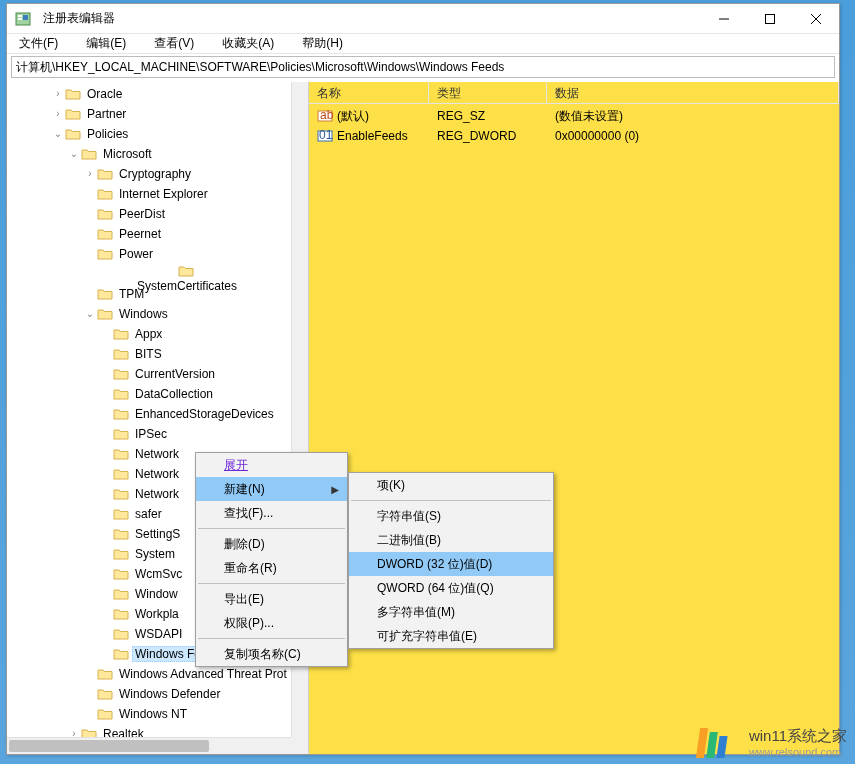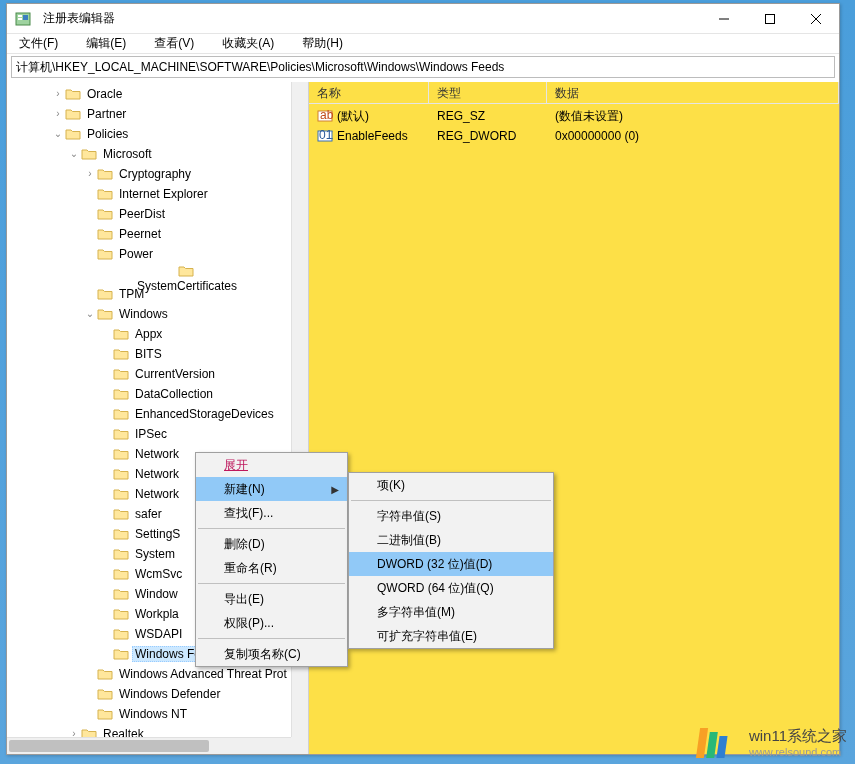--- a/index.html
+++ b/index.html
@@ -27,21 +27,21 @@
 .scroll-h .thumb { position: absolute; top: 2px; bottom: 2px; left: 2px; width: 200px; background: #c0c0c0; border-radius: 2px; }
 .scroll-corner { position: absolute; right: 0; bottom: 0; width: 17px; height: 17px; background: #f0f0f0; }
 .list-pane { flex: 1; position: relative; background: #fde047; }
 .list-header { height: 22px; display: flex; border-bottom: 1px solid #e5e5e5; }
 .list-header .col { padding: 3px 8px; border-right: 1px solid #e5e5e5; color: #333; font-size:12px; }
 .list-body { padding: 2px 0; }
 .list-row { display: flex; align-items: center; height: 20px; cursor: pointer; }
 .list-row .cell { padding: 0 8px; display: flex; align-items: center; gap: 4px; }
 .ctx { position: absolute; background: #f2f2f2; border: 1px solid #a0a0a0; box-shadow: 2px 2px 4px rgba(0,0,0,0.3); z-index: 10; }
 .ctx .ctx-item { height: 24px; display: flex; align-items: center; padding: 0 24px 0 28px; white-space: nowrap; cursor: pointer; position: relative; }
-.ctx .ctx-item.disabled { color: #be185d; text-decoration: underline; }
+.ctx .ctx-item.disabled { color: #6d28d9; text-decoration: underline; }
 .ctx .ctx-item.hl { background: #91c9f7; }
 .ctx .ctx-item .sub-arrow { position: absolute; right: 8px; font-size: 10px; color: #333; }
 .ctx .sep { height: 1px; background: #c0c0c0; margin: 3px 2px; }
 .ctx1 { left: 188px; top: 448px; width: 153px; }
 .ctx2 { left: 341px; top: 468px; width: 206px; }
 .watermark { position: absolute; right: 8px; bottom: 6px; display: flex; align-items: center; gap: 23px; z-index: 20; }
 .watermark .logo { display: flex; gap: 2px; }
 .watermark .bar { width: 8px; height: 24px; transform: skewX(-8deg); }
 .watermark .b1 { background: #f7a025; height: 30px; }
 .watermark .b2 { background: #2ab877; height: 26px; margin-top: 4px; }

